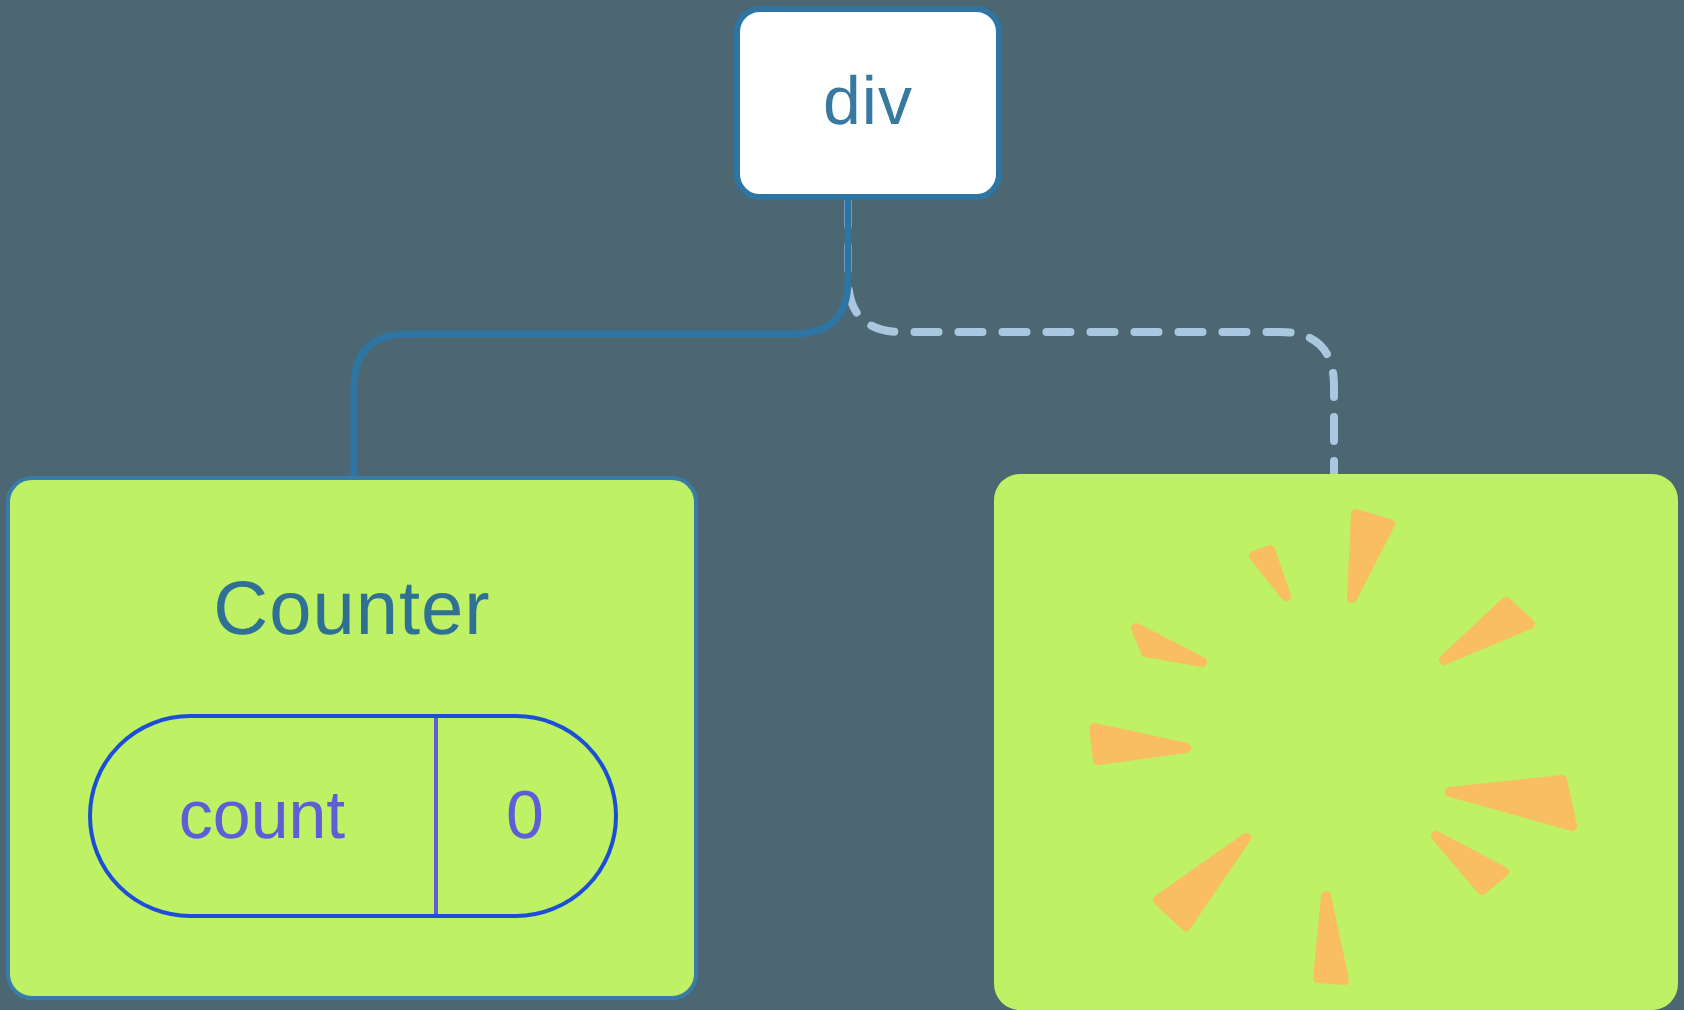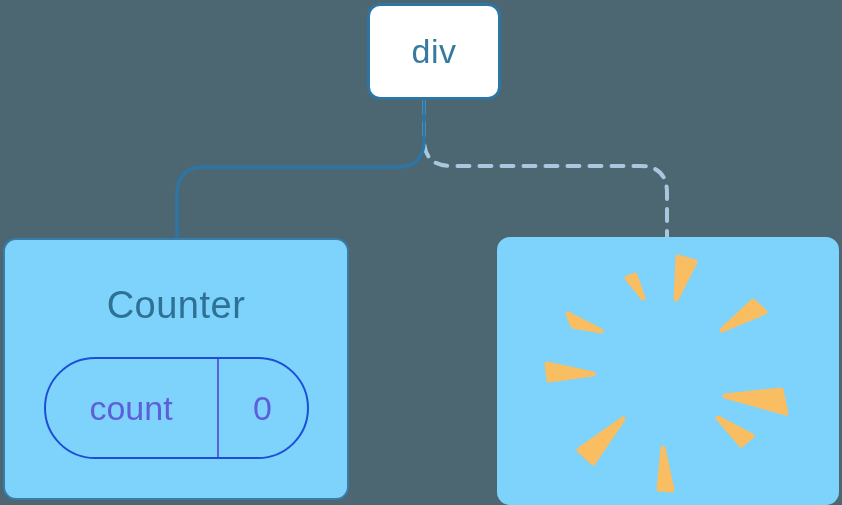--- a/index.html
+++ b/index.html
@@ -16,21 +16,21 @@
     position:absolute;left:339px;top:3px;width:134px;height:97px;
     background:#ffffff;border:3px solid #2e75a3;border-radius:13px;
     box-sizing:border-box;
     display:flex;align-items:center;justify-content:center;margin-left:28px;
   }
   .node-root .label{
     color:#37799f;font-size:34px;font-weight:500;letter-spacing:0.5px;
   }
 
   .card{
-    position:absolute;background:#7dd3fc;border-radius:13px;box-sizing:border-box;
+    position:absolute;background:#bef264;border-radius:13px;box-sizing:border-box;
   }
   .card-counter{
     left:3px;top:238px;width:346px;height:262px;
     border:2.5px solid #3a7ca8;
     display:flex;flex-direction:column;align-items:center;
   }
   .card-counter .title{
     margin-top:44px;
     color:#2e7194;font-size:38px;font-weight:500;letter-spacing:0.5px;
   }

